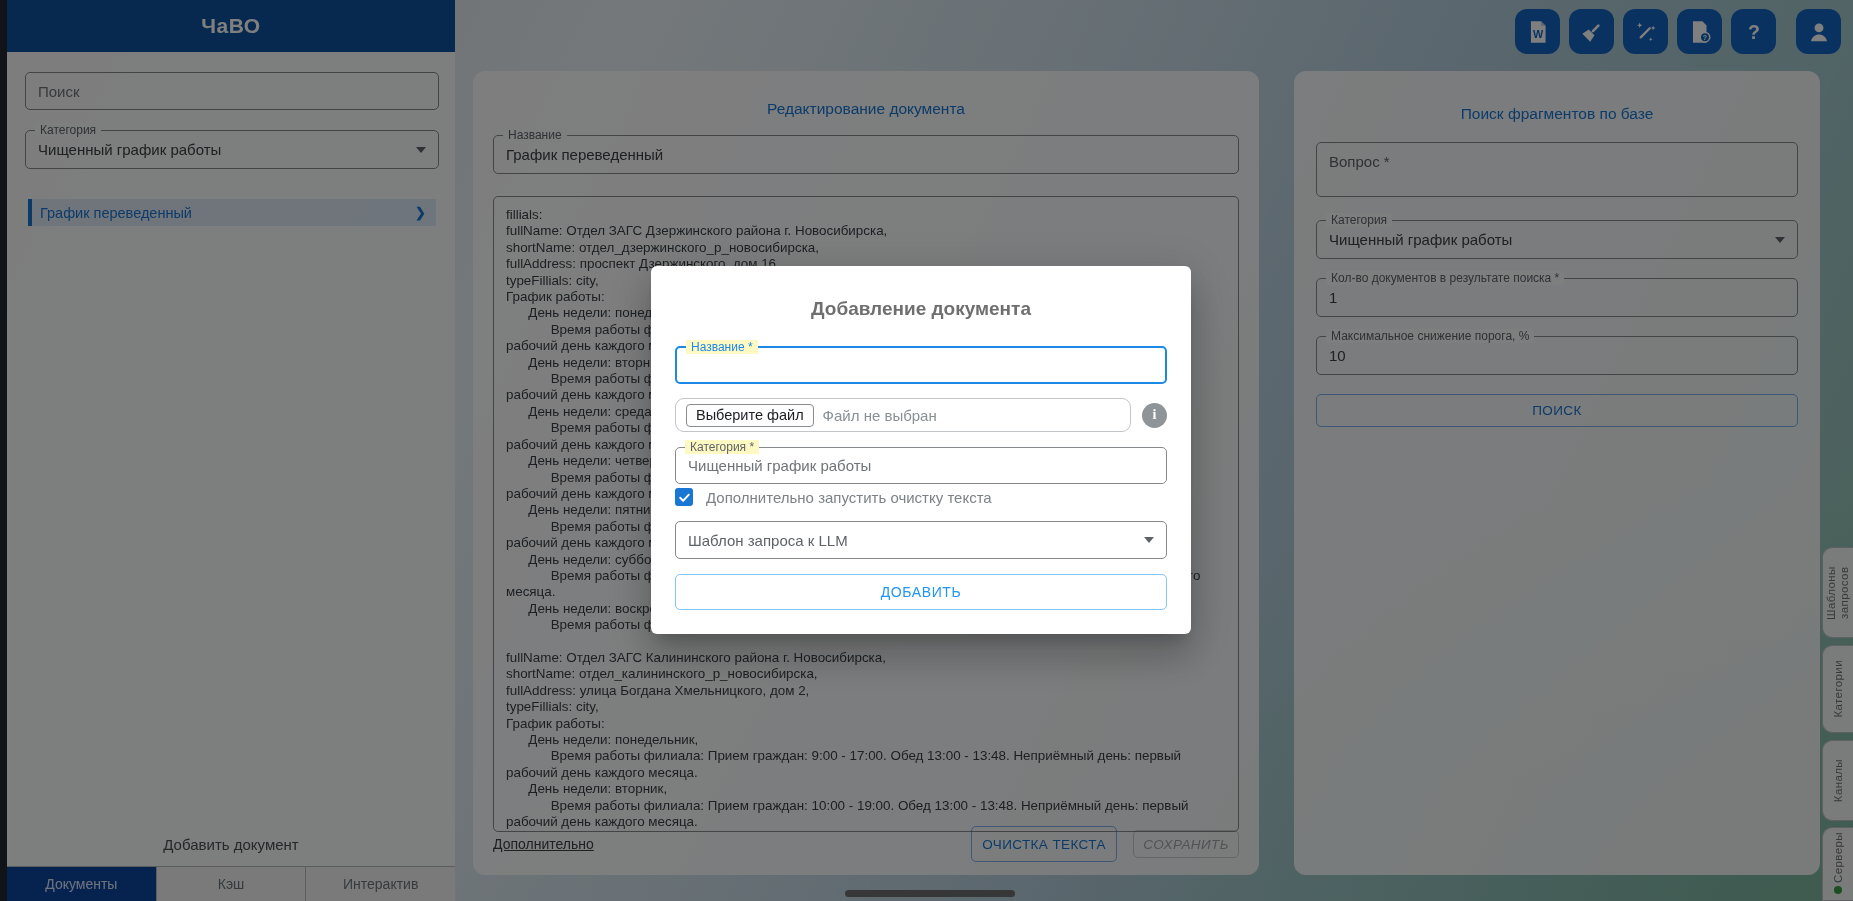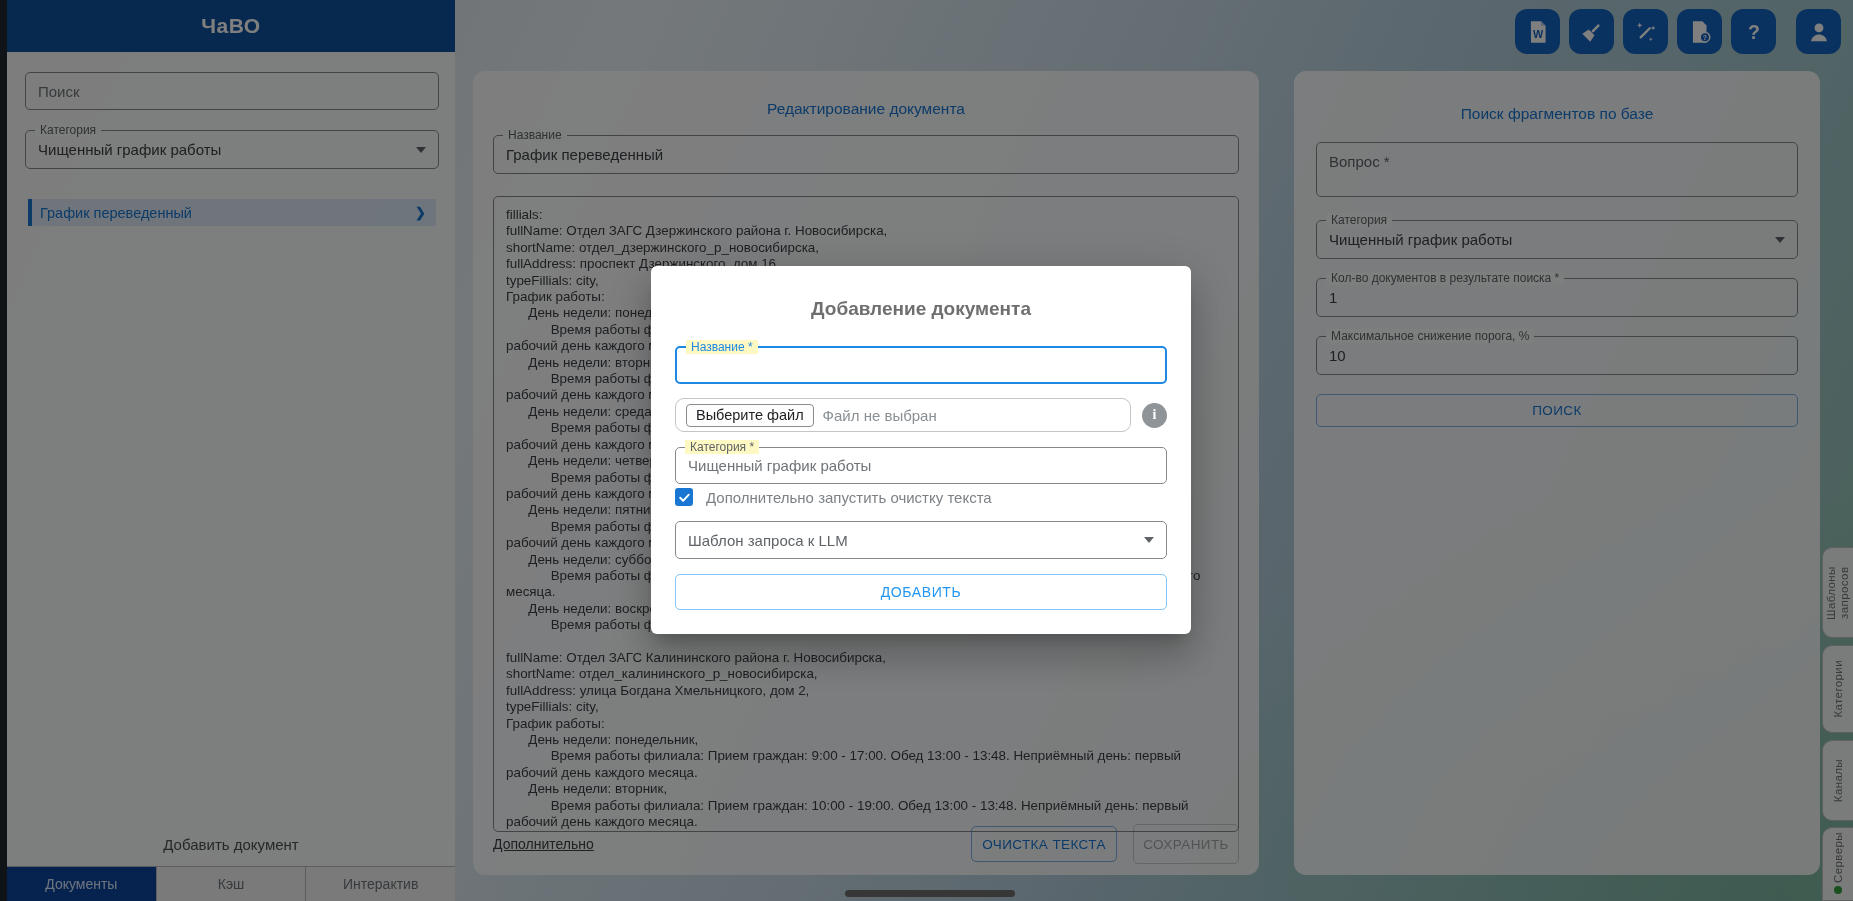--- a/index.html
+++ b/index.html
@@ -57,21 +57,21 @@
   .doc-text::-webkit-scrollbar { width:6px; }
   .doc-text::-webkit-scrollbar-thumb { background:#1976d2; border-radius:3px; }
   .doc-text::-webkit-scrollbar-track { background:transparent; }
   .editor-footer { position:absolute; left:20px; right:20px; bottom:13px; height:36px; display:flex; align-items:center; }
   .more-link { font-size:14px; color:#3c4043; text-decoration:underline; cursor:pointer; }
   .editor-footer .spacer { flex:1; }
   .btn { border-radius:5px; background:transparent; font-size:13.5px; letter-spacing:.4px; font-weight:500;
     display:flex; align-items:center; justify-content:center; cursor:pointer; }
   .btn-outline-blue { border:1px solid rgba(25,118,210,.55); color:#1976d2; }
   .btn-clean { width:146px; height:36px; margin-right:16px; }
-  .btn-save { width:106px; height:40px; border:1px solid rgba(0,0,0,.18); color:rgba(60,64,67,.45); }
+  .btn-save { width:106px; height:28px; border:1px solid rgba(0,0,0,.18); color:rgba(60,64,67,.45);font-style:italic; }
 
   .search-panel { left:1294px; top:71px; width:526px; height:804px; padding:20px 22px 12px 22px; }
   .search-panel .panel-title { margin-top:14px; }
   .question-box { margin-top:19px; height:55px; border:1px solid #86898c; border-radius:5px; width:100%;
     background:transparent; resize:none; padding:10px 12px; font-family:"Liberation Sans", sans-serif; font-size:15px; color:#3c4043; outline:none; }
   .question-box::placeholder { color:#5f6368; opacity:1; }
   .search-panel .ofield { margin-top:19px; }
   .ofield input.fval { border:none; outline:none; background:transparent; width:100%; padding:10px 12px; font-size:15px; color:#3c4043; font-family:"Liberation Sans", sans-serif; }
   .btn-search { margin-top:19px; width:100%; height:33px; }
 

